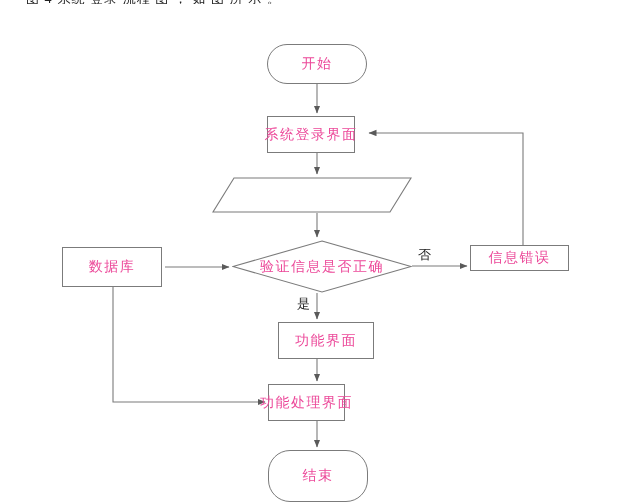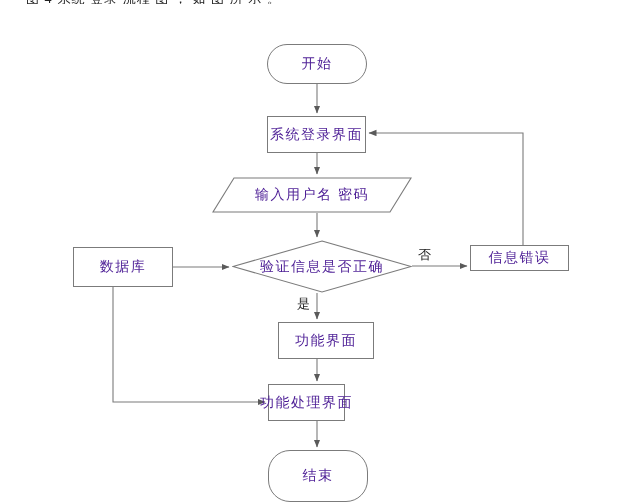--- a/index.html
+++ b/index.html
@@ -37,21 +37,21 @@
     width: 618px;
     height: 502px;
   }
 
   .node {
     position: absolute;
     box-sizing: border-box;
     display: flex;
     align-items: center;
     justify-content: center;
-    color: #4c1d95;
+    color: #ec4899;
     font-size: 14px;
     letter-spacing: 1.5px;
     white-space: nowrap;
     background: #ffffff;
   }
 
   .node.rect {
     border: 1px solid #7b7b7b;
   }
 
@@ -136,39 +136,38 @@
     <path d="M113,287 L113,402 L265,402" marker-end="url(#arrowhead)"></path>
 
     <line x1="317" y1="421" x2="317" y2="447" marker-end="url(#arrowhead)"></line>
   </g>
 </svg>
 
 <div class="node terminator" style="left:267px; top:44px; width:100px; height:40px;">
   <span>开始</span>
 </div>
 
-<div class="node rect" style="left:267px; top:116px; width:99px; height:37px;">
+<div class="node rect" style="left:267px; top:116px; width:88px; height:37px;">
   <span>系统登录界面</span>
 </div>
 
 <div class="node parallelogram" style="left:212px; top:177px; width:200px; height:36px;">
   <svg class="para-shape" viewBox="0 0 200 36" preserveAspectRatio="none">
     <polygon points="22,1 199,1 178,35 1,35" fill="#ffffff" stroke="#7b7b7b" stroke-width="1.1" vector-effect="non-scaling-stroke"></polygon>
   </svg>
-  <span class="para-label">输入用户名 密码</span>
 </div>
 
 <div class="node diamond" style="left:232px; top:240px; width:180px; height:53px;">
   <svg class="diamond-shape" viewBox="0 0 180 53" preserveAspectRatio="none">
     <polygon points="90,1 179,26.5 90,52 1,26.5" fill="#ffffff" stroke="#7b7b7b" stroke-width="1.1" vector-effect="non-scaling-stroke"></polygon>
   </svg>
   <span class="diamond-label">验证信息是否正确</span>
 </div>
 
-<div class="node rect" style="left:73px; top:247px; width:100px; height:40px;">
+<div class="node rect" style="left:62px; top:247px; width:100px; height:40px;">
   <span>数据库</span>
 </div>
 
 <div class="node rect" style="left:470px; top:245px; width:99px; height:26px;">
   <span>信息错误</span>
 </div>
 
 <div class="node rect" style="left:270px; top:322px; width:96px; height:37px;margin-left:8px;">
   <span>功能界面</span>
 </div>

